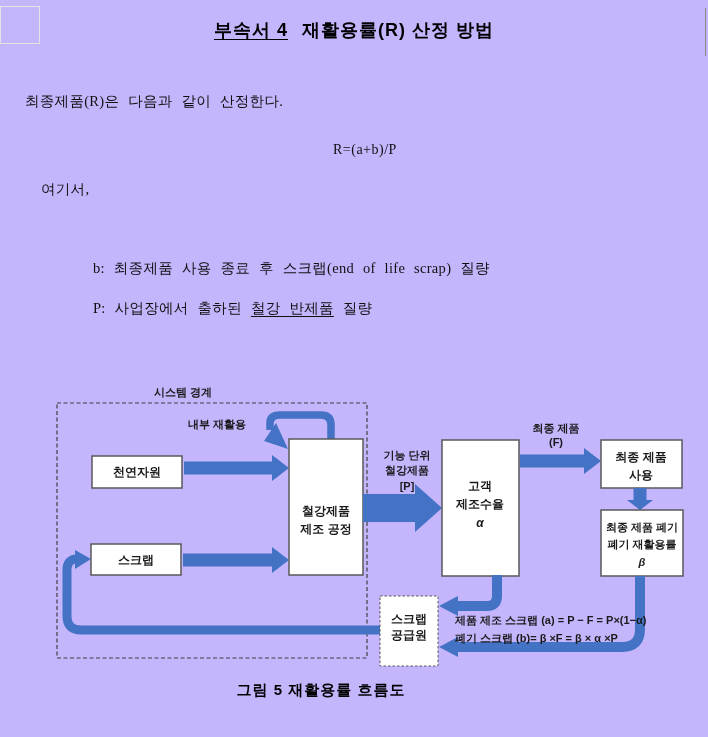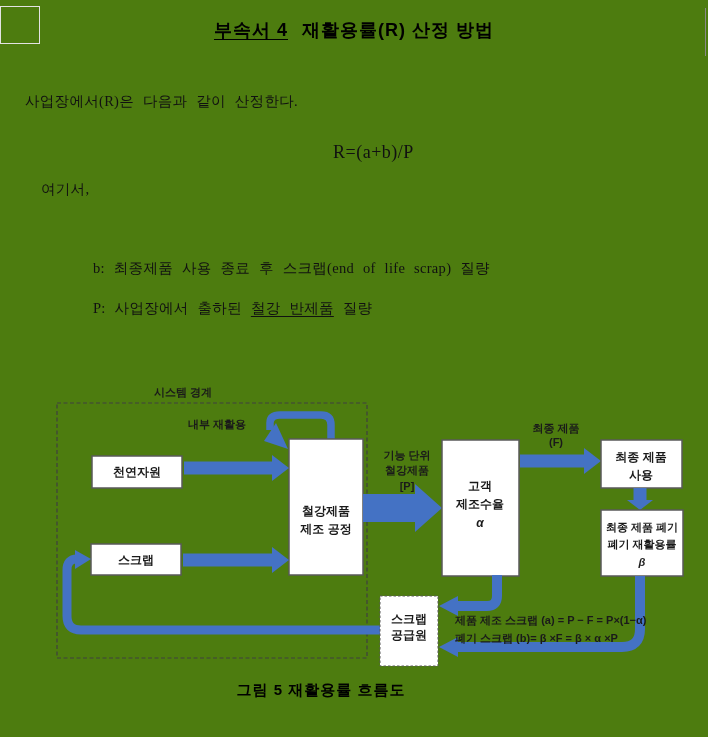--- a/index.html
+++ b/index.html
@@ -1,36 +1,36 @@
 <!DOCTYPE html>
 <html><head>
 <meta charset="utf-8">
 <style>
   html,body{margin:0;padding:0;background:#fff;}
   #page{
-    position:relative;width:708px;height:737px;background:#4d7c0f;
+    position:relative;width:708px;height:737px;background:#c4b5fd;
     font-family:"Liberation Serif","DejaVu Serif",serif;color:#1a1a1a;overflow:hidden;
   }
   .abs{position:absolute;}
   
   .artifact-box{left:0;top:6px;width:38px;height:36px;border:1px solid #e3e3e3;}
   .artifact-line{left:705px;top:8px;width:1px;height:48px;background:#8a8a8a;}
   
   .title{
     left:0;top:18px;width:708px;text-align:center;
     font-family:"Liberation Sans","DejaVu Sans",sans-serif;
     font-weight:bold;font-size:18px;letter-spacing:1px;color:#000;
   }
   .title .u{text-decoration:underline;text-underline-offset:3px;margin-right:14px;}
   
   .bodyline{
     font-size:14.5px;letter-spacing:0.3px;word-spacing:5px;color:#111;
   }
   .intro{left:25px;top:92px;}
-  .formula{left:333px;top:142px;font-size:18px;letter-spacing:0.5px;}
+  .formula{left:333px;top:142px;font-size:14px;letter-spacing:0.5px;}
   .where{left:41px;top:180px;}
   .def-a{left:93px;top:219px;}
   .def-b{left:93px;top:259px;}
   .def-p{left:93px;top:299px;}
   .def-p .u{text-decoration:underline;text-underline-offset:3px;}
   
   #diagram{left:0;top:378px;}
   .dg-label{
     font-family:"Liberation Sans","DejaVu Sans",sans-serif;
     font-weight:bold;fill:#1a1a1a;
@@ -50,21 +50,21 @@
 
 <div id="page">
 
   <div class="abs artifact-box"></div>
   <div class="abs artifact-line"></div>
 
   <div class="abs title">
     <span class="u">부속서 4</span><span>재활용률(R) 산정 방법</span>
   </div>
 
-  <div class="abs bodyline intro">사업장에서(R)은 다음과 같이 산정한다.</div>
+  <div class="abs bodyline intro">최종제품(R)은 다음과 같이 산정한다.</div>
   <div class="abs bodyline formula">R=(a+b)/P</div>
   <div class="abs bodyline where">여기서,</div>
   <div class="abs bodyline def-p">
     <span>P: 사업장에서 출하된 </span><span class="u">철강 반제품</span><span> 질량</span>
   </div>
   <div class="abs bodyline def-b">b: 최종제품 사용 종료 후 스크랩(end of life scrap) 질량</div>
 
   <svg id="diagram" class="abs" width="708" height="300" viewBox="0 0 708 300">
 
     <rect x="57" y="25" width="310" height="255" fill="none" stroke="#404040" stroke-width="1.2" stroke-dasharray="4 2.5"></rect>

